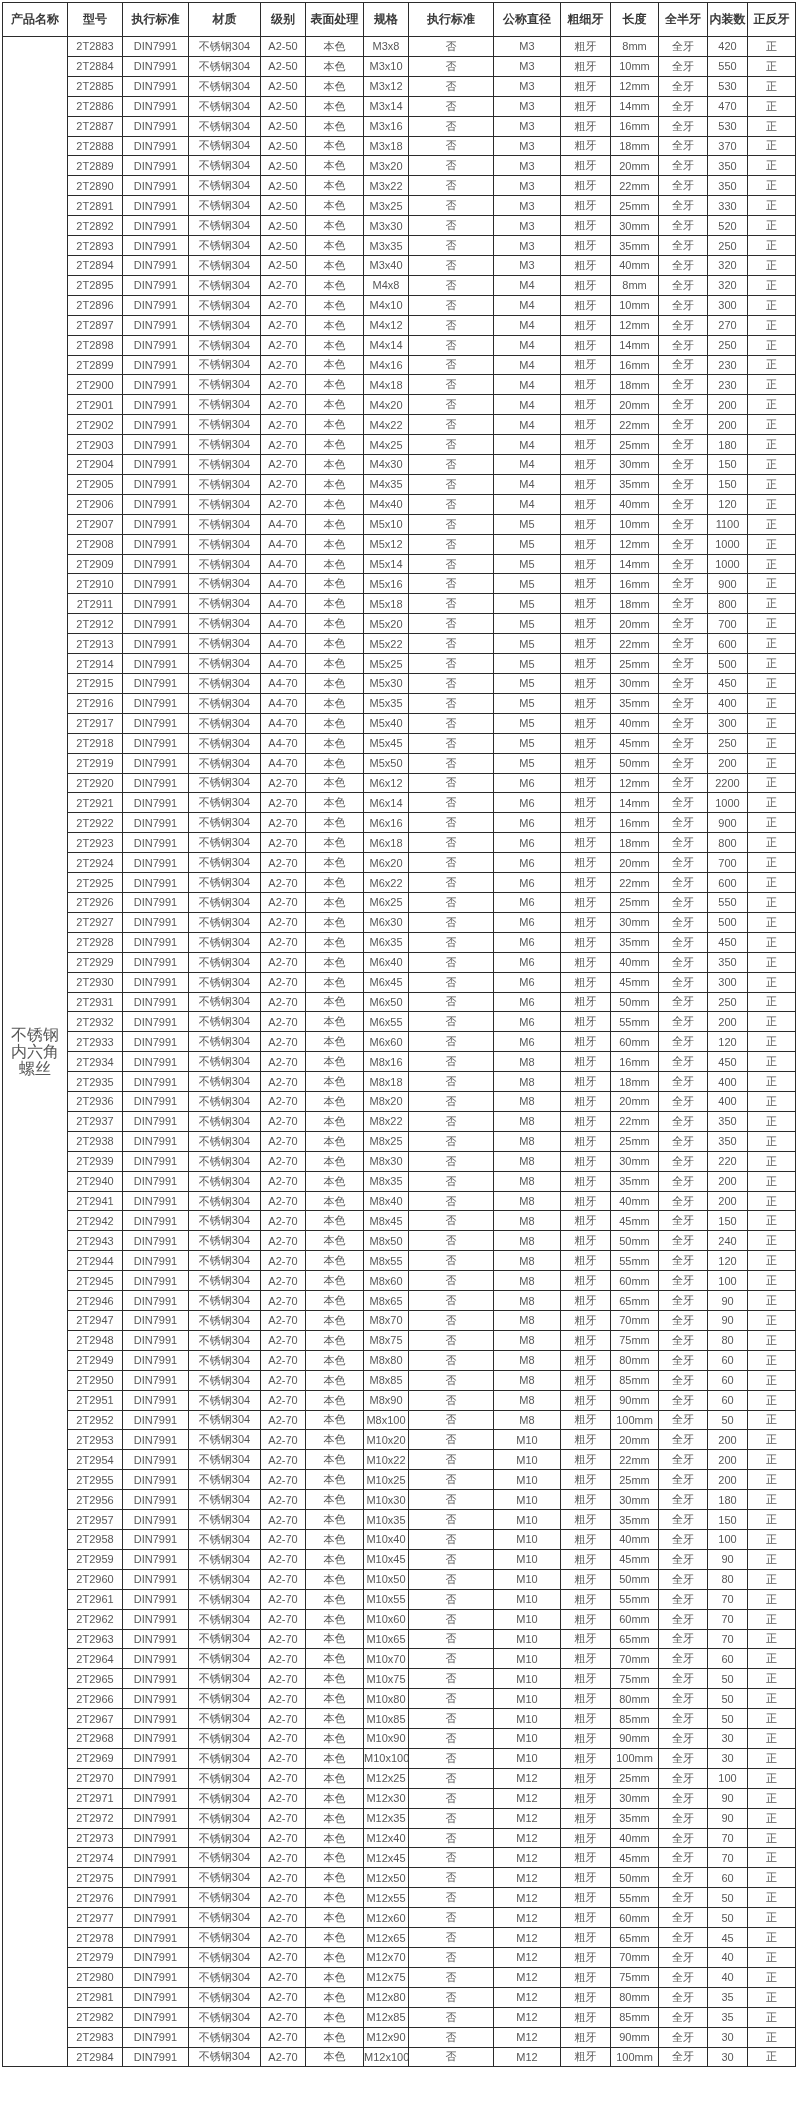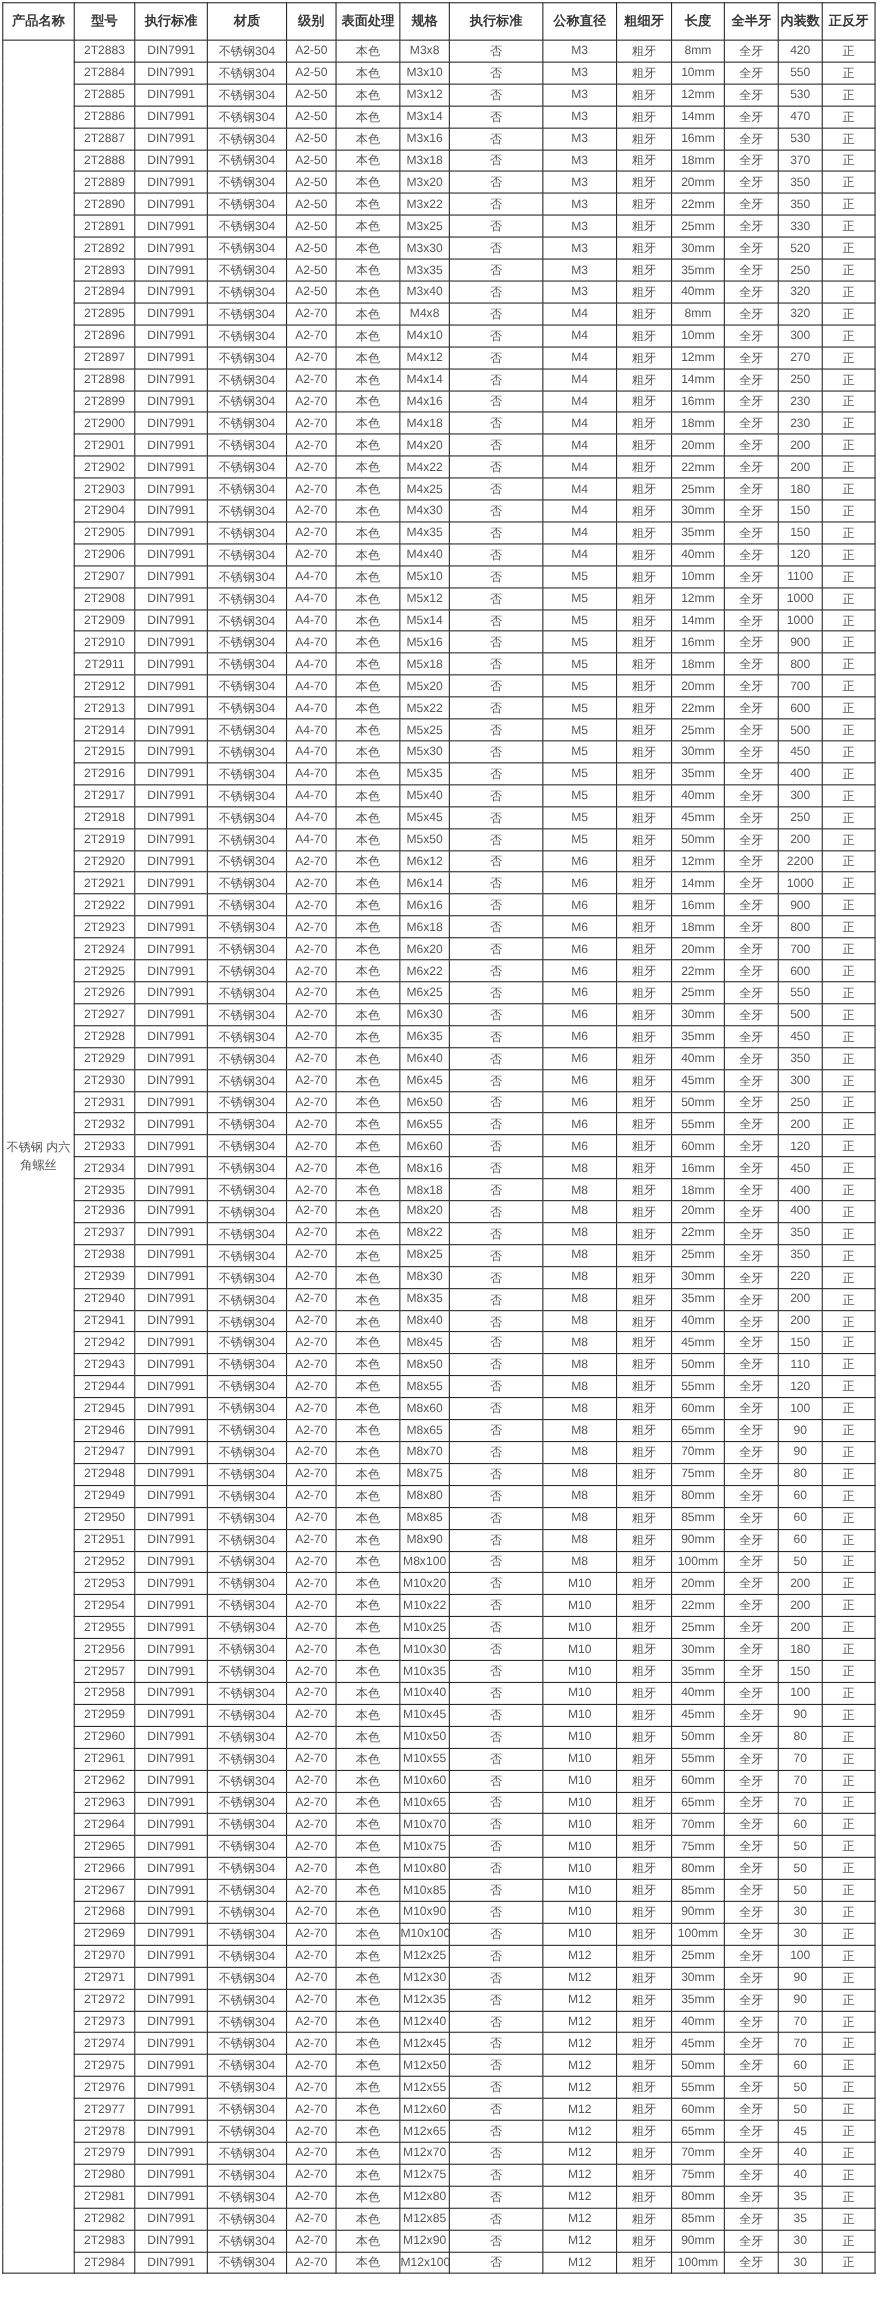--- a/index.html
+++ b/index.html
@@ -31,21 +31,21 @@
   th {
     font-size: 12px;
     font-weight: bold;
     color: #3a3a3a;
   }
   td {
     font-size: 11px;
     color: #575757;
   }
   td.product-cell {
-    font-size: 11px;
+    font-size: 16px;
     color: #575757;
     white-space: normal;
     line-height: 17px;
     padding: 0 2px;
   }
   
   col.c-product  { width: 65px; }
   col.c-model    { width: 55px; }
   col.c-standard { width: 66px; }
   col.c-material { width: 72px; }
@@ -1006,21 +1006,21 @@
           <td>DIN7991</td>
           <td>不锈钢304</td>
           <td>A2-70</td>
           <td>本色</td>
           <td>M8x50</td>
           <td>否</td>
           <td>M8</td>
           <td>粗牙</td>
           <td>50mm</td>
           <td>全牙</td>
-          <td>110</td>
+          <td>240</td>
           <td>正</td>
         </tr>
         <tr>
           <td>2T2944</td>
           <td>DIN7991</td>
           <td>不锈钢304</td>
           <td>A2-70</td>
           <td>本色</td>
           <td>M8x55</td>
           <td>否</td>

